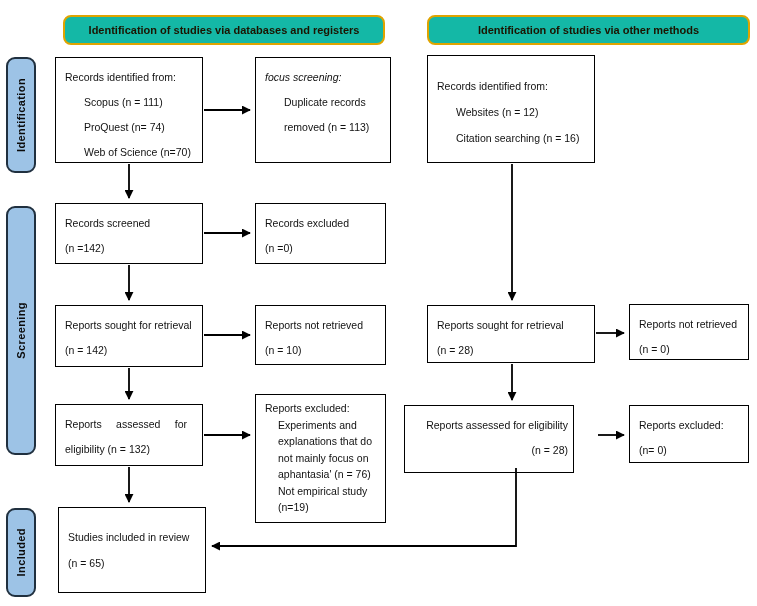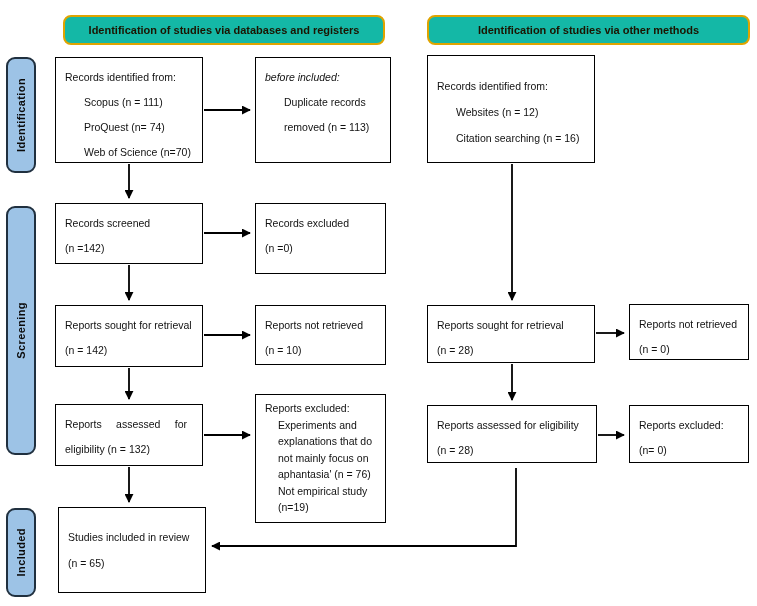--- a/index.html
+++ b/index.html
@@ -58,36 +58,36 @@
   </div>
 
   <div class="box" style="left:55px; top:57px; width:148px; height:106px;">
     <div class="line">Records identified from:</div>
     <div class="line indent">Scopus (n = 111)</div>
     <div class="line indent">ProQuest (n= 74)</div>
     <div class="line indent">Web of Science (n=70)</div>
   </div>
 
   <div class="box" style="left:255px; top:57px; width:136px; height:106px;">
-    <div class="line italic">before included:</div>
+    <div class="line italic">focus screening:</div>
     <div class="line indent">Duplicate records</div>
     <div class="line indent">removed (n = 113)</div>
   </div>
 
   <div class="box pad3" style="left:427px; top:55px; width:168px; height:108px;">
     <div class="line">Records identified from:</div>
     <div class="line indent">Websites (n = 12)</div>
     <div class="line indent">Citation searching (n = 16)</div>
   </div>
 
   <div class="box" style="left:55px; top:203px; width:148px; height:61px;">
     <div class="line">Records screened</div>
     <div class="line">(n =142)</div>
   </div>
-  <div class="box" style="left:255px; top:203px; width:131px; height:71px;">
+  <div class="box" style="left:255px; top:203px; width:131px; height:61px;">
     <div class="line">Records excluded</div>
     <div class="line">(n =0)</div>
   </div>
 
   <div class="box" style="left:55px; top:305px; width:148px; height:62px;">
     <div class="line">Reports sought for retrieval</div>
     <div class="line">(n = 142)</div>
   </div>
   <div class="box" style="left:255px; top:305px; width:131px; height:60px;">
     <div class="line">Reports not retrieved</div>
@@ -104,21 +104,21 @@
 
   <div class="box" style="left:55px; top:404px; width:148px; height:62px;">
     <div class="line justify">Reports assessed for</div>
     <div class="line">eligibility (n = 132)</div>
   </div>
   <div class="box multi" style="left:255px; top:394px; width:131px; height:129px;">
     <div class="line wrap">Reports excluded:</div>
     <div class="line wrap indent">Experiments and explanations that do not mainly focus on aphantasia' (n = 76)</div>
     <div class="line wrap indent">Not empirical study (n=19)</div>
   </div>
-  <div class="box" style="left:427px; top:405px; width:170px; height:58px;">
+  <div class="box" style="left:404px; top:405px; width:170px; height:68px;text-align:right;">
     <div class="line">Reports assessed for eligibility</div>
     <div class="line">(n = 28)</div>
   </div>
   <div class="box" style="left:629px; top:405px; width:120px; height:58px;">
     <div class="line">Reports excluded:</div>
     <div class="line">(n= 0)</div>
   </div>
 
   <div class="box pad2" style="left:58px; top:507px; width:148px; height:86px;">
     <div class="line">Studies included in review</div>

